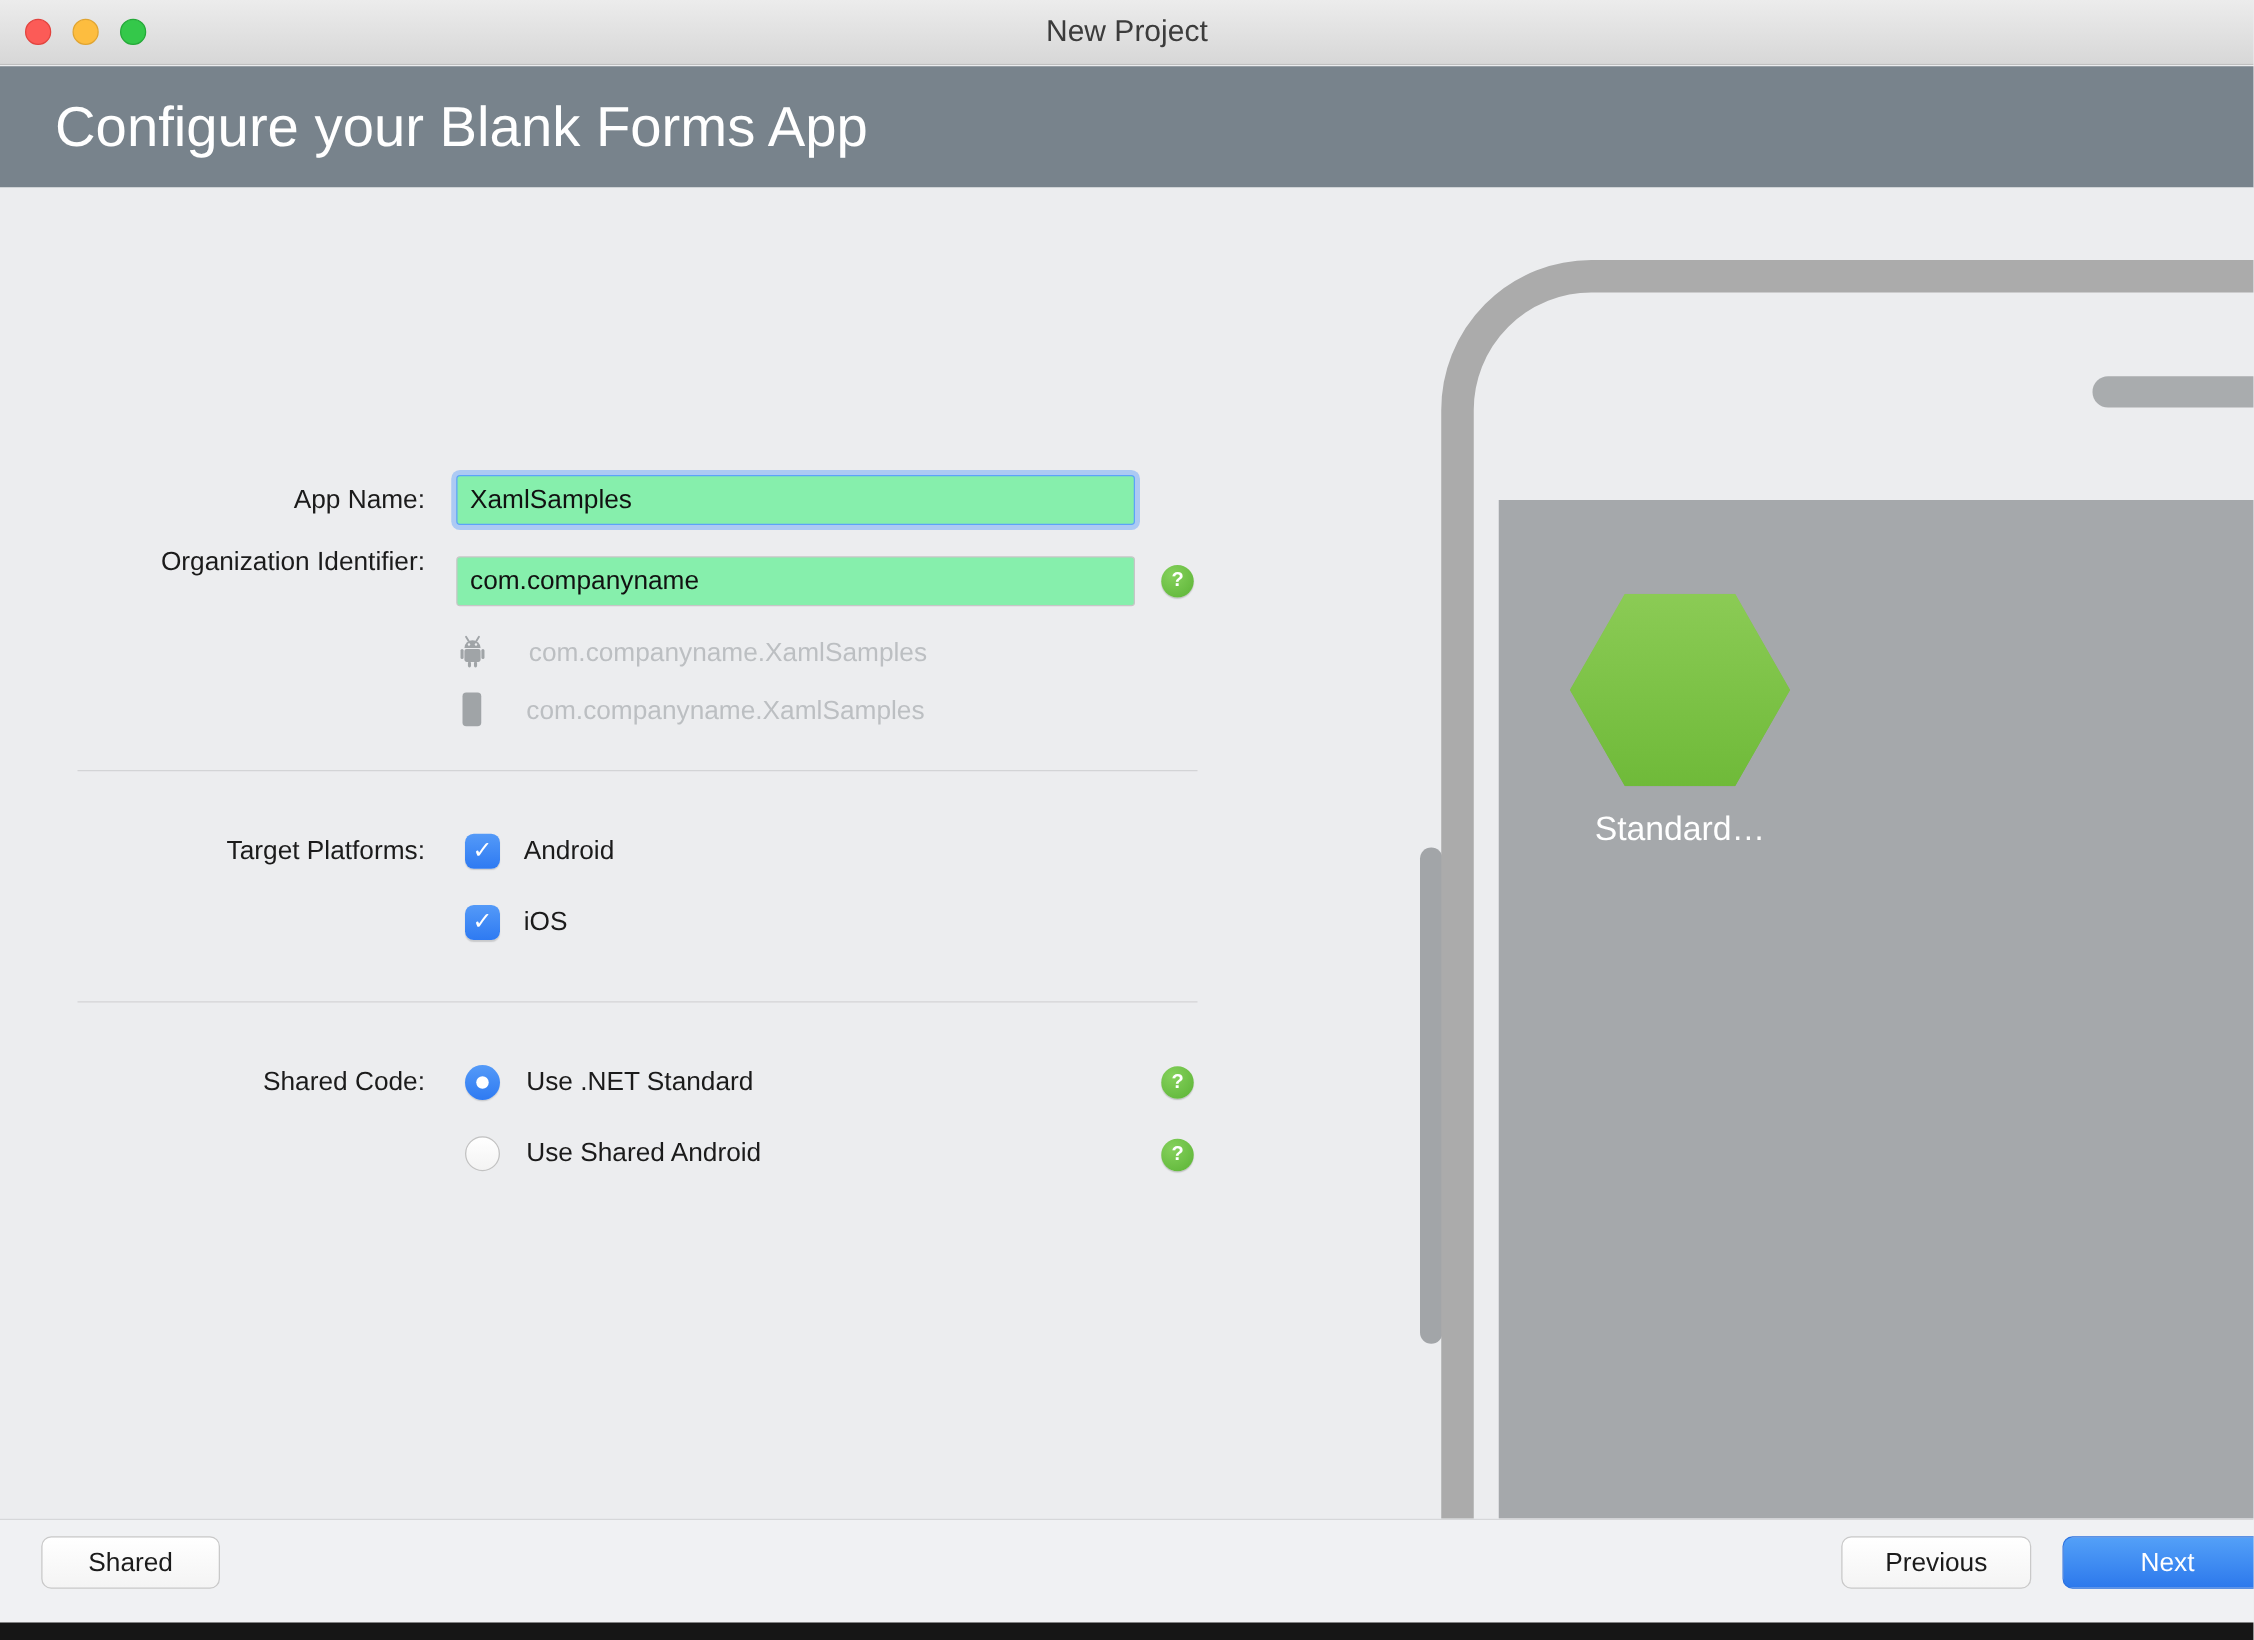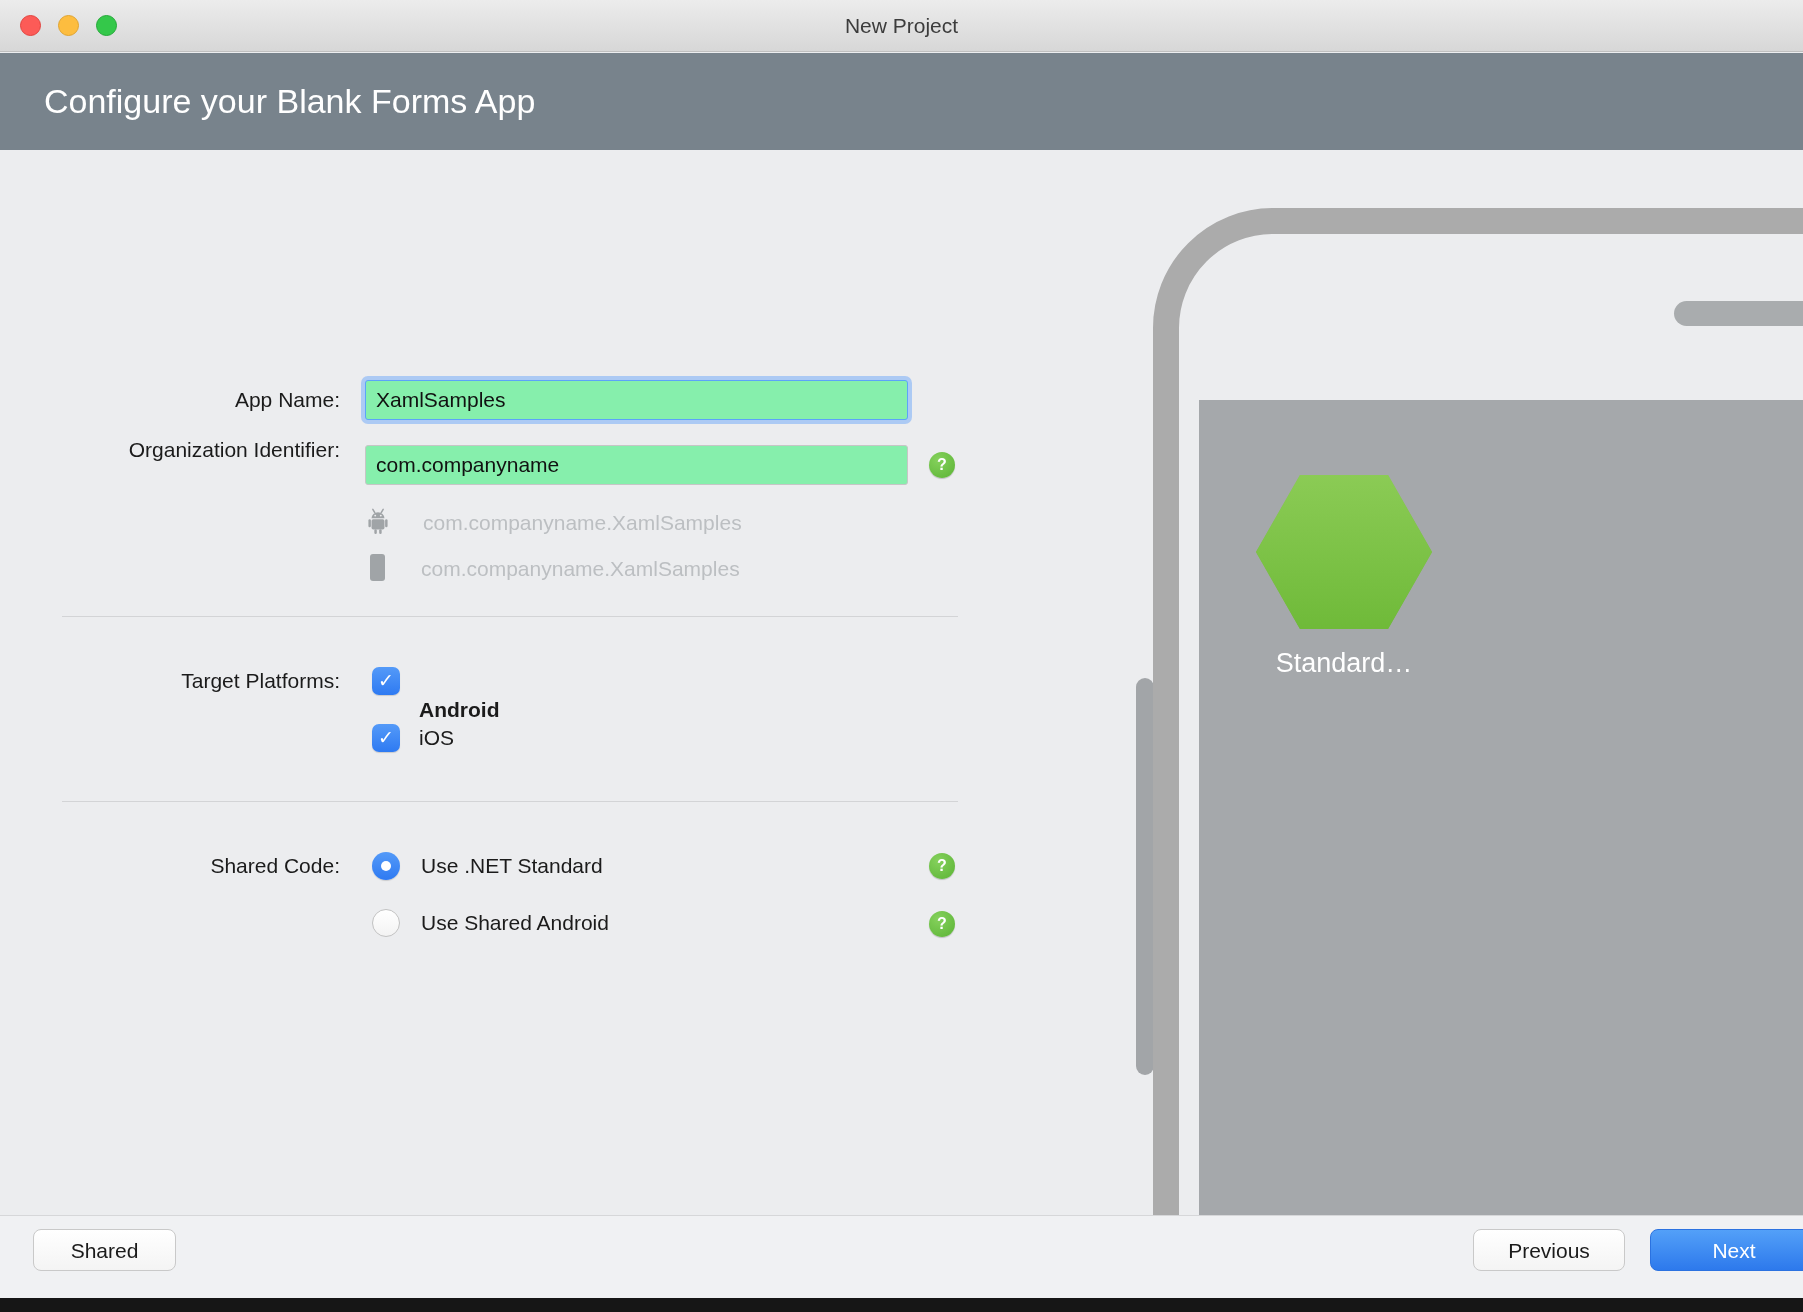--- a/index.html
+++ b/index.html
@@ -8,26 +8,26 @@
   .window { position:relative; width:1803px; height:1312px; background:#ecedef; overflow:hidden; }
 
   
   .titlebar { position:absolute; left:0; top:0; width:1803px; height:52px;
     background:linear-gradient(#ececec,#d7d7d7); border-bottom:1px solid #bfbfbf; }
   .traffic { position:absolute; top:15px; width:21px; height:21px; border-radius:50%; }
   .traffic.red    { left:20px;  background:#fc5b57; border:1px solid #e2433e; }
   .traffic.yellow { left:58px;  background:#fdbd3f; border:1px solid #e0a430; }
   .traffic.green  { left:96px;  background:#34c84a; border:1px solid #24a938; }
   .window-title { position:absolute; left:0; right:0; top:0; height:52px; line-height:52px;
-    text-align:center; font-size:21px; font-weight:500; color:#3c3c3c; }
+    text-align:center; font-size:24px; font-weight:500; color:#3c3c3c; }
 
   
   .header { position:absolute; left:0; top:53px; width:1803px; height:97px; background:#78838c; }
   .header-title { position:absolute; left:44px; top:0; height:97px; line-height:97px;
-    color:#ffffff; font-size:34px; font-weight:400; }
+    color:#ffffff; font-size:45px; font-weight:400; }
 
   
   .content { position:absolute; left:0; top:150px; width:1803px; height:1065px;
     background:#ecedef; overflow:hidden; }
 
   .field-label { position:absolute; left:0; width:340px; height:40px; line-height:40px;
     text-align:right; font-size:21px; color:#1b1b1b; }
   .text-input { position:absolute; left:365px; width:543px; height:40px; background:#86efac;
     border:1px solid #c6c6c6; border-radius:3px; font-size:21px; color:#111;
     padding:0 10px; font-family:"Liberation Sans","DejaVu Sans",sans-serif; }
@@ -141,21 +141,21 @@
     </div>
     <div class="pkg-row" style="left:365px; top:401px;">
       <span class="iphone-glyph"></span>
       <span class="pkg-text" style="margin-left:18px;">com.companyname.XamlSamples</span>
     </div>
 
     <div class="divider" style="top:466px;"></div>
 
     <div class="field-label" style="top:511px;">Target Platforms:</div>
     <div class="checkbox" style="top:517px;">✓</div>
-    <div class="option-label" style="top:540px;font-weight:bold;">Android</div>
+    <div class="option-label" style="top:511px;">Android</div>
     <div class="checkbox" style="top:574px;">✓</div>
     <div class="option-label" style="top:568px;">iOS</div>
 
     <div class="divider" style="top:651px;"></div>
 
     <div class="field-label" style="top:696px;">Shared Code:</div>
     <div class="radio on" style="top:702px;"></div>
     <div class="option-label radio-label" style="top:696px;">Use .NET Standard</div>
     <div class="help-icon" style="top:703px;">?</div>
     <div class="radio off" style="top:759px;"></div>

